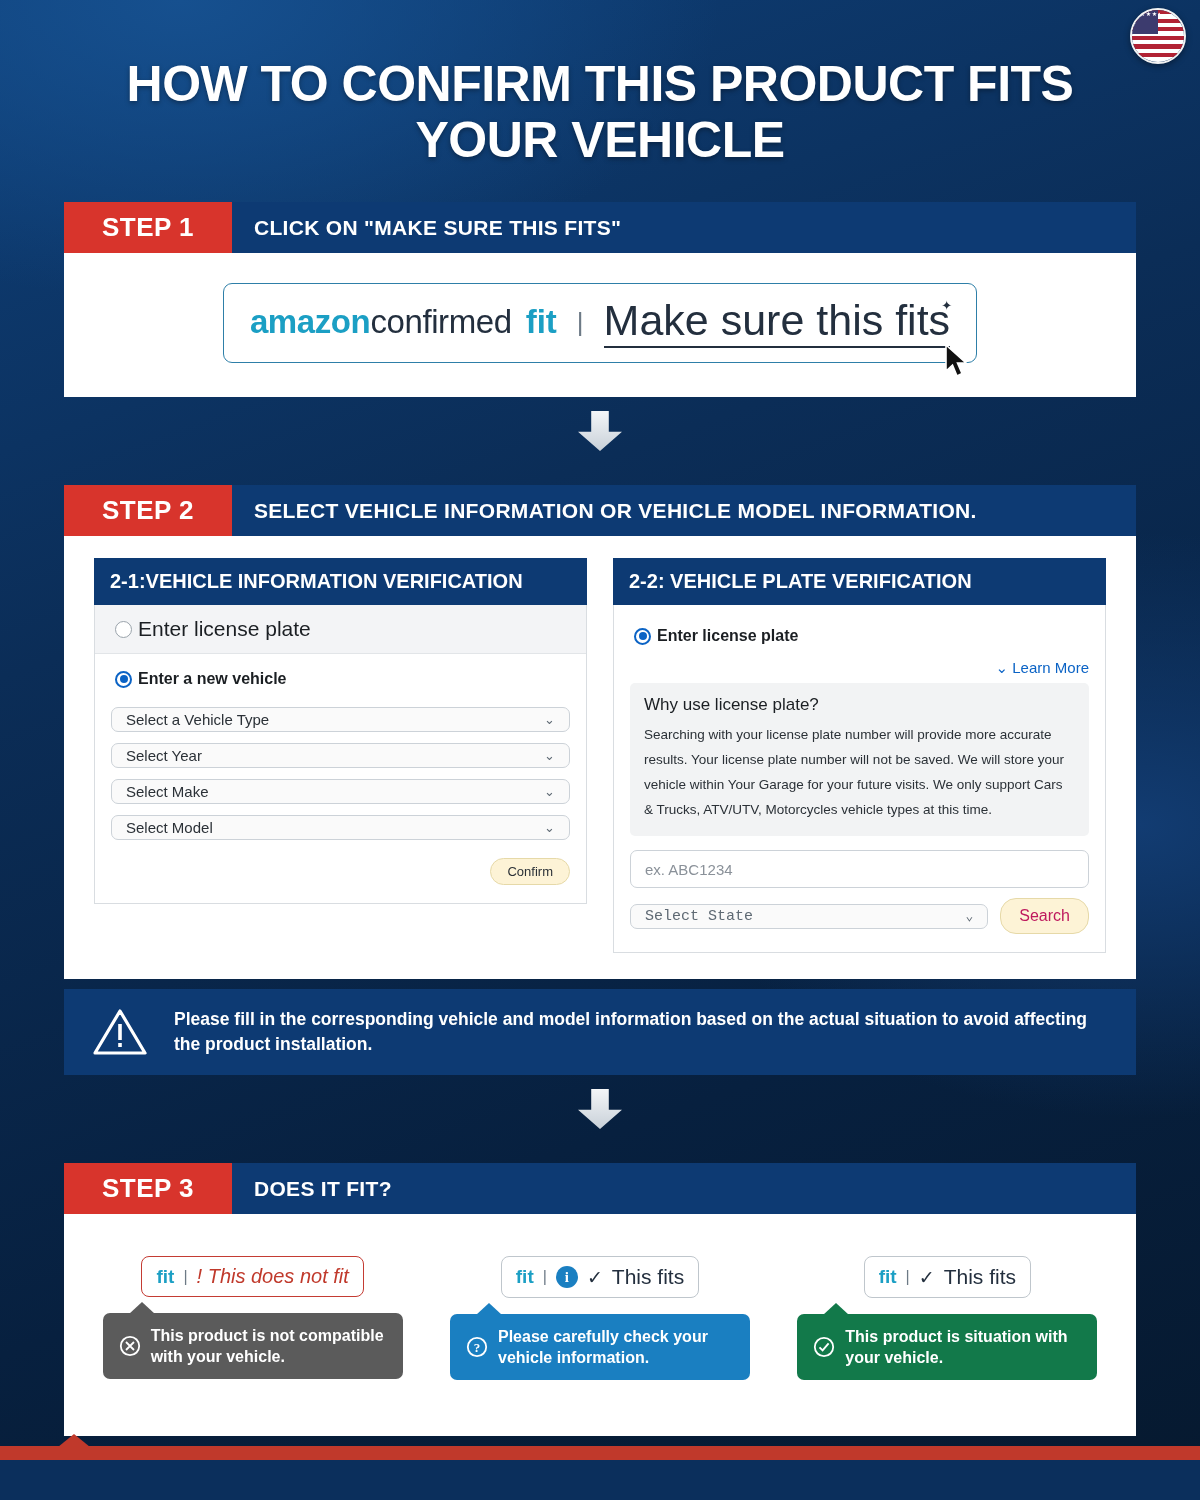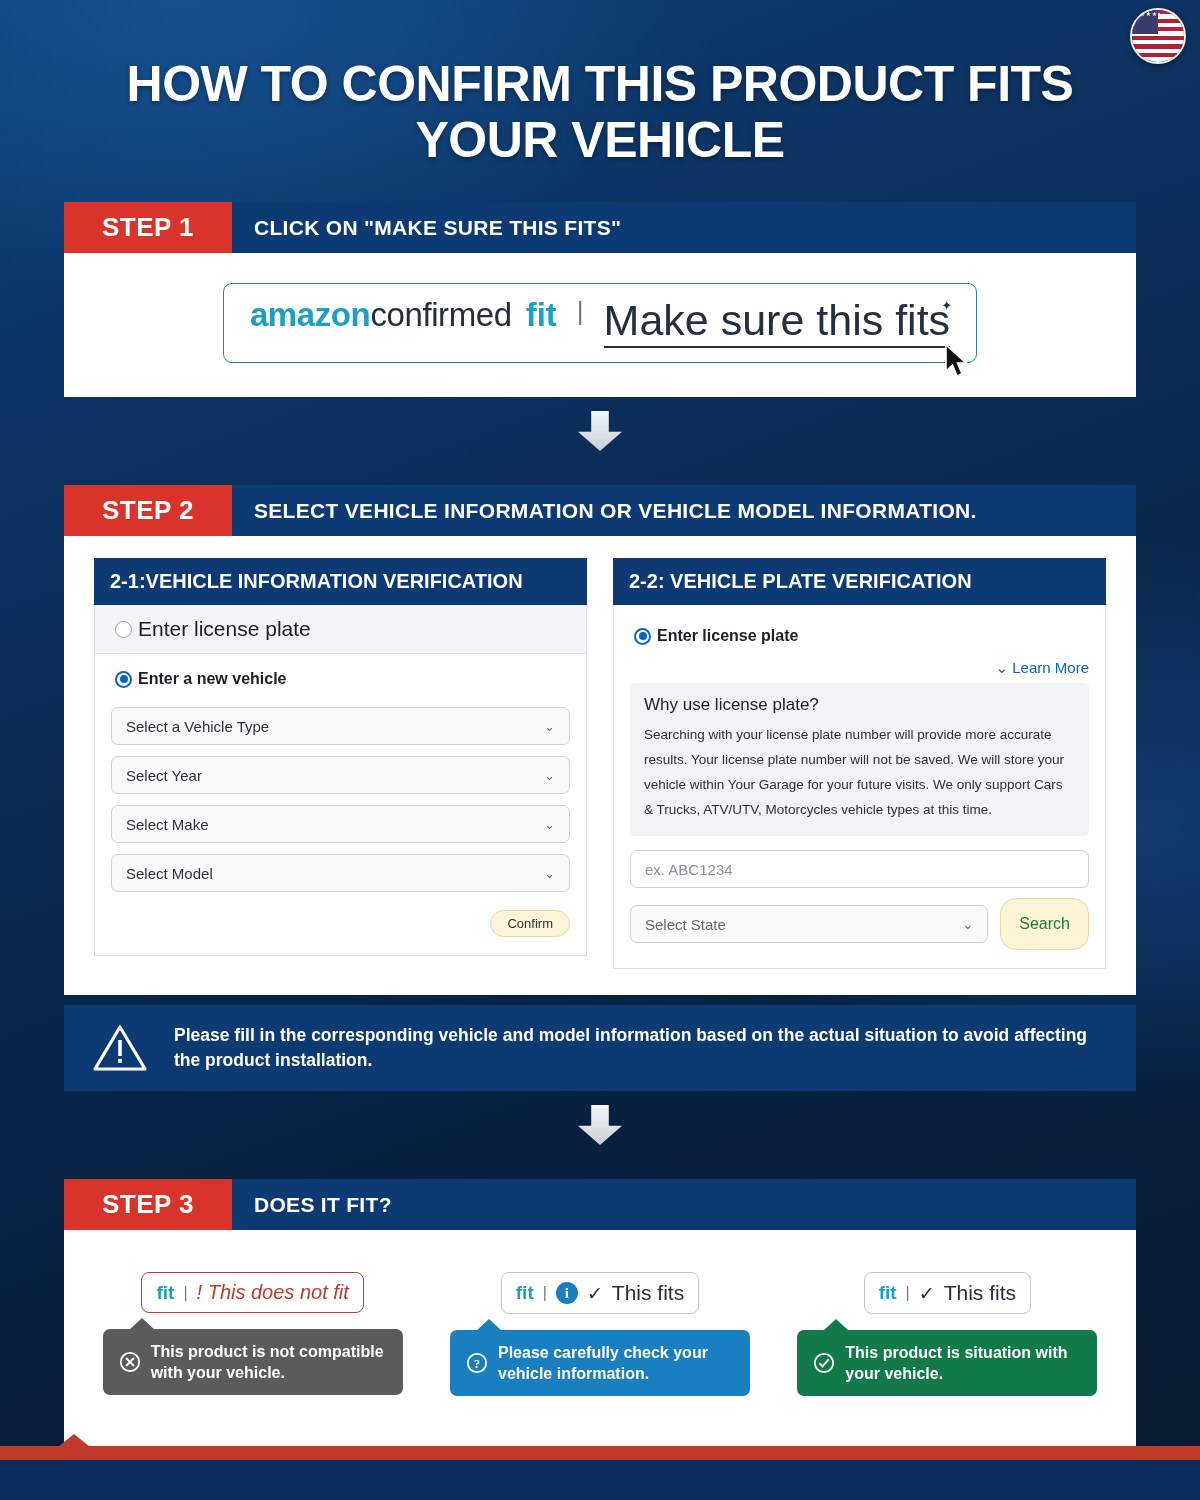--- a/index.html
+++ b/index.html
@@ -77,21 +77,21 @@
     padding-left: 22px;
   }
   .panel { background: #ffffff; }
 
   
   .s1-panel { padding: 30px 0 34px 0; display: flex; justify-content: center; }
   .fit-badge {
     border: 1px solid #2e7fa8;
     border-radius: 9px;
     padding: 12px 26px 14px 26px;
-    display: flex; align-items: flex-start; gap: 14px;
+    display: flex; align-items: center; gap: 14px;
     position: relative;
     min-width: 690px;
     justify-content: center;
   }
   .amz { font-size: 33px; letter-spacing: -.4px; }
   .amz .b { color: #1b9fc4; font-weight: bold; }
   .amz .c { color: #232f3e; }
   .fitword { color: #1b9fc4; font-weight: bold; font-size: 33px; }
   .divider-pipe { color: #6d7a86; font-size: 26px; padding: 0 6px; }
   .mkfit {
@@ -132,21 +132,21 @@
   .radio.on { border-color: #0b63c5; border-width: 2px; background: #fff; position: relative; }
   .radio.on::after {
     content: ""; position: absolute; inset: 2.5px; border-radius: 50%; background: #0b63c5;
   }
   .radio-label { font-size: 21px; color: #1b1f23; }
   .radio-label.sm { font-size: 16px; font-weight: bold; color: #1b1f23; }
 
   .select {
     border: 1px solid #ccd2d8; border-radius: 7px;
     background: #fafafa;
-    height: 38px; margin-top: 11px;
+    height: 25px; margin-top: 11px;
     display: flex; align-items: center; justify-content: space-between;
     padding: 0 14px;
     font-size: 15px; color: #2b3137;
   }
   .chev { color: #5f6a74; font-size: 13px; }
   .confirm-row { display: flex; justify-content: flex-end; margin-top: 18px; }
   .confirm-btn {
     background: #fdf3d6; border: 1px solid #e6d9a8; border-radius: 14px;
     font-size: 13px; color: #2b3137; padding: 5px 16px;
   }
@@ -159,24 +159,24 @@
   }
   .info-title { font-size: 17px; color: #1b1f23; margin-bottom: 7px; }
   .info-text { font-size: 13.5px; color: #2b3137; line-height: 25px; }
   .plate-input {
     border: 1px solid #ccd2d8; border-radius: 7px; background: #fff;
     height: 38px; margin-top: 14px; display: flex; align-items: center;
     padding: 0 14px; font-size: 15px; color: #8a9199;
   }
   .state-row { display: flex; gap: 12px; margin-top: 10px; align-items: center; }
   .state-sel { flex: 1; }
-  .state-sel .select { margin-top: 0; color: #5f6a74; }
+  .state-sel .select { margin-top: 0; color: #5f6a74; font-family: Liberation Mono, monospace; }
   .search-btn {
     background: #fdf3d6; border: 1px solid #e6d9a8; border-radius: 16px;
-    font-size: 16px; color: #15803d; padding: 16px 18px;
+    font-size: 16px; color: #be185d; padding: 8px 18px;
   }
 
   
   .notice {
     background: #0d3a73;
     display: flex; align-items: center; gap: 26px;
     padding: 18px 28px;
     margin-top: 10px;
   }
   .warn-ico { flex: none; width: 56px; height: 50px; }

